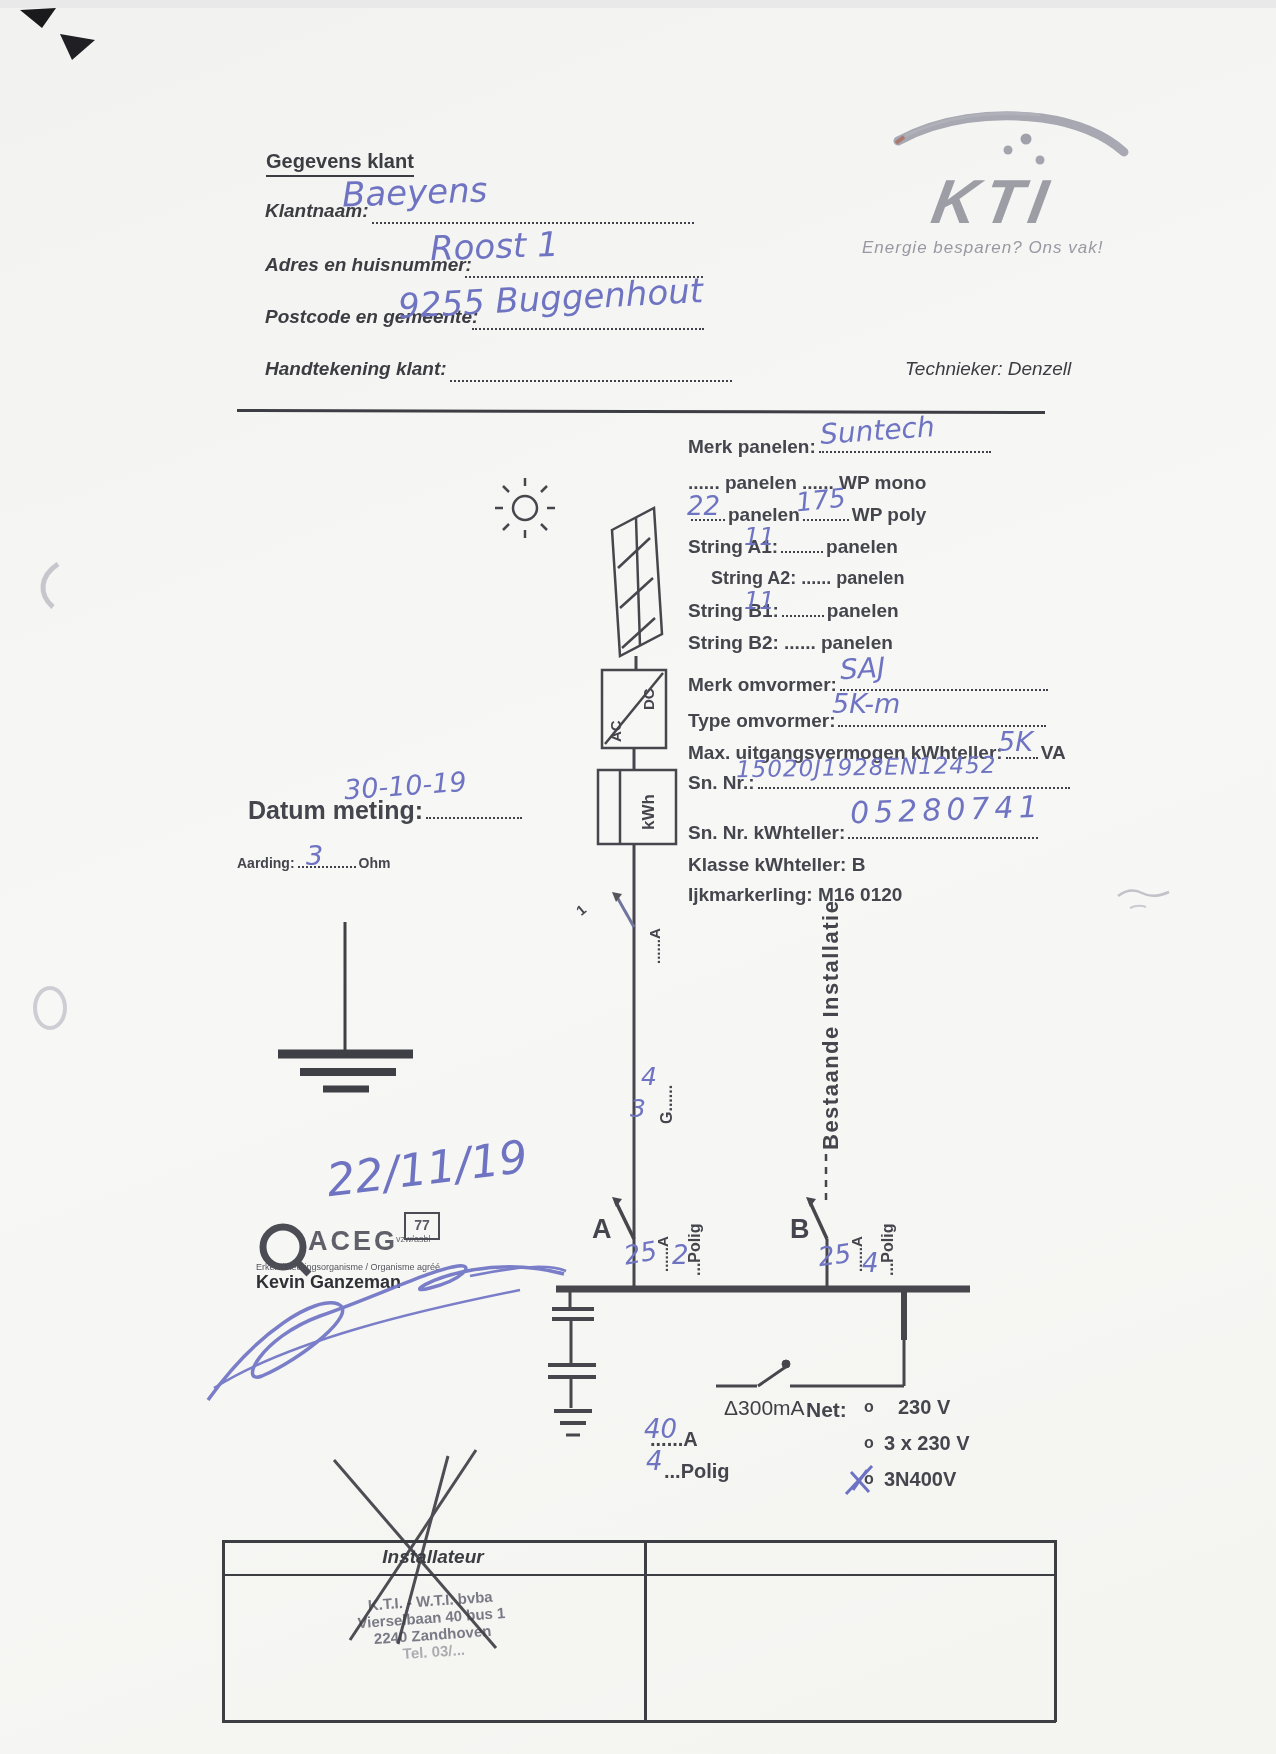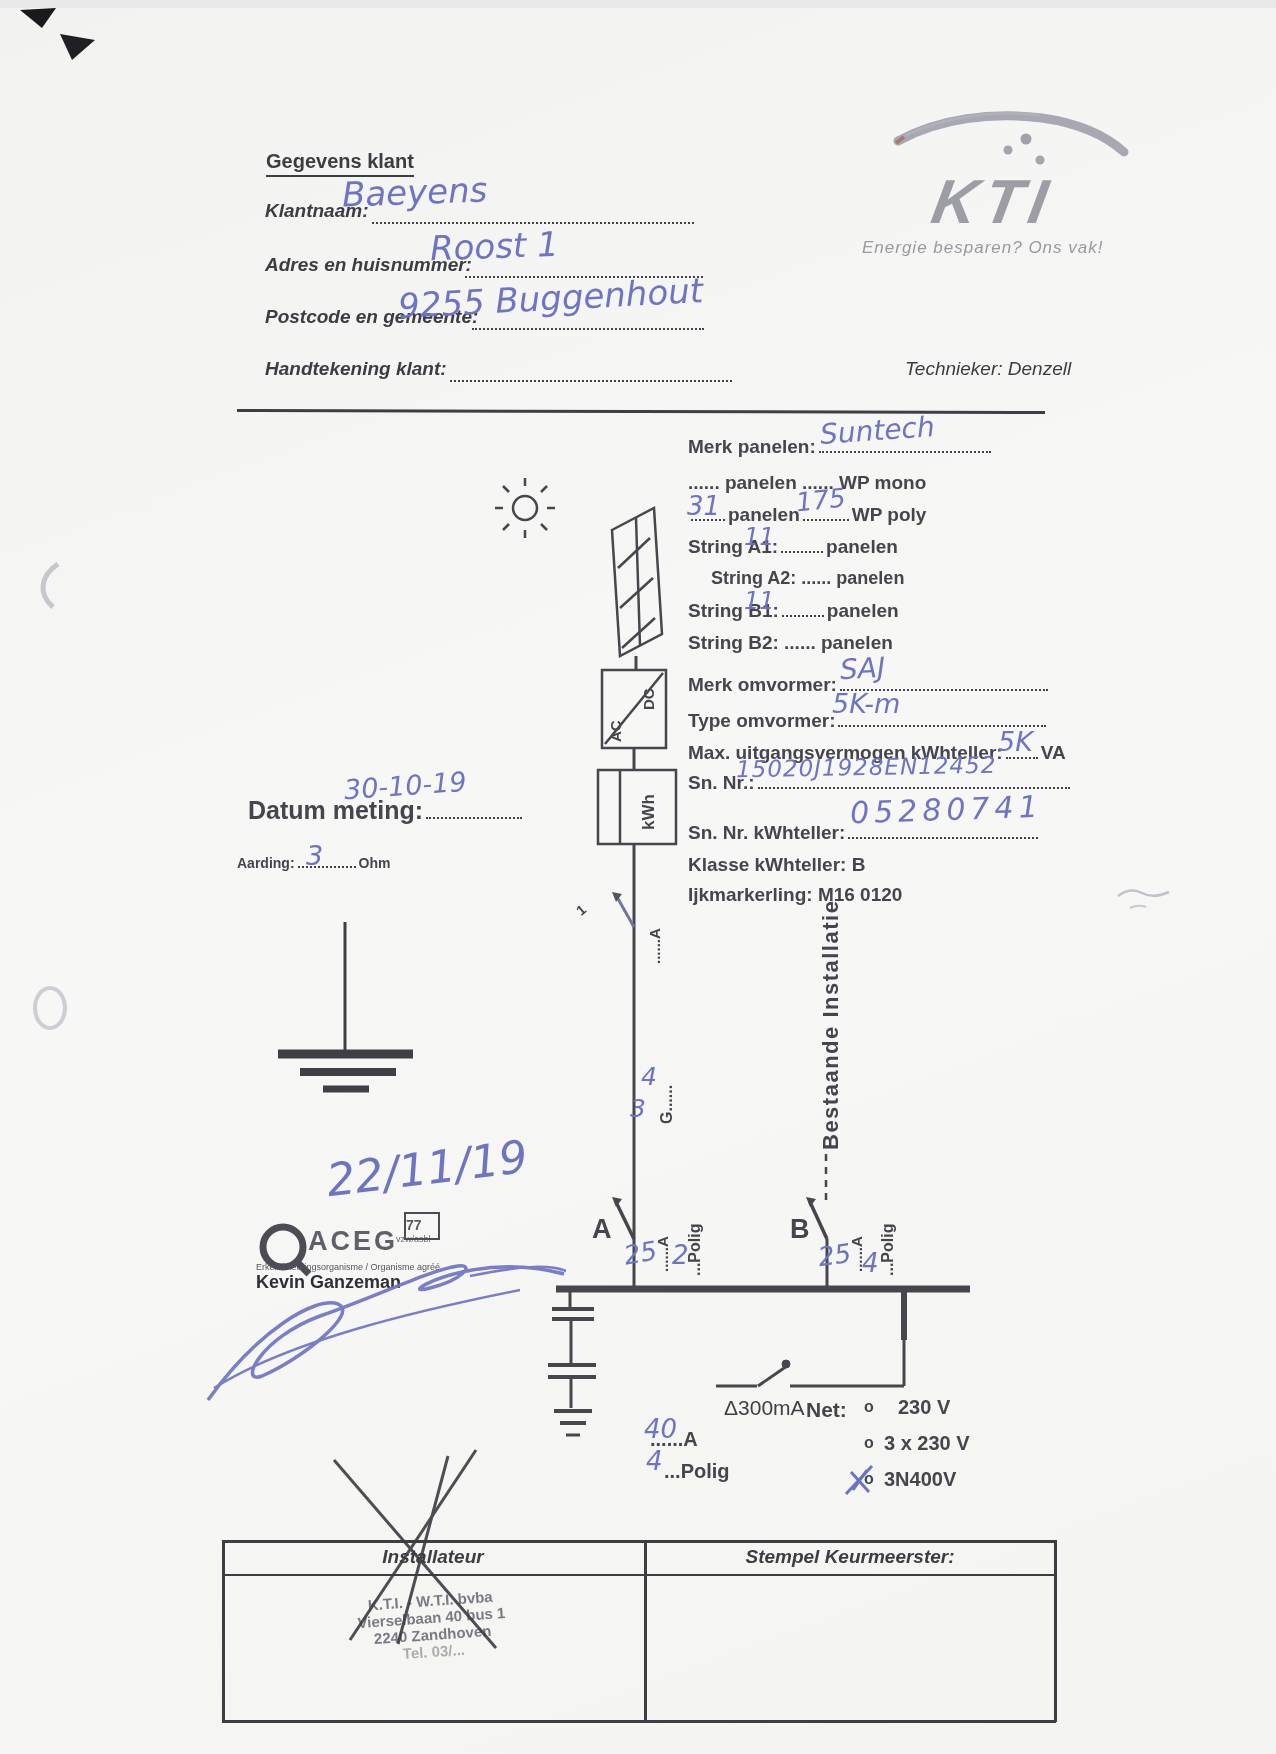--- a/index.html
+++ b/index.html
@@ -163,21 +163,21 @@
   <div class="abs dtx" style="left:688px;top:428px;font-size:19px">
     <span>Merk panelen:</span><span class="dotsp" style="width:172px"></span>
   </div>
   <div class="hw" style="left:820px;top:406px;font-size:28px;transform:rotate(-4deg)">Suntech</div>
 
   <div class="abs dtx" style="left:688px;top:464px;font-size:19px">...... panelen ...... WP mono</div>
 
   <div class="abs dtx" style="left:688px;top:496px;font-size:19px">
     <span class="dotsp" style="width:34px"></span><span>panelen</span><span class="dotsp" style="width:46px"></span><span>WP poly</span>
   </div>
-  <div class="hw" style="left:687px;top:483px;font-size:26px">31</div>
+  <div class="hw" style="left:687px;top:483px;font-size:26px">22</div>
   <div class="hw" style="left:796px;top:477px;font-size:26px;transform:rotate(-6deg)">175</div>
 
   <div class="abs dtx" style="left:688px;top:528px;font-size:19px">
     <span>String A1:</span><span class="dotsp" style="width:42px"></span><span>panelen</span>
   </div>
   <div class="hw" style="left:744px;top:515px;font-size:24px">11</div>
 
   <div class="abs dtx" style="left:711px;top:560px;font-size:18px">
     <span>String A2: ......</span>&nbsp;<span>panelen</span>
   </div>
@@ -264,35 +264,34 @@
   <div class="abs dtx" style="left:898px;top:1388px;font-size:20px">230 V</div>
   <div class="abs dtx" style="left:864px;top:1426px;font-size:16px">o</div>
   <div class="abs dtx" style="left:884px;top:1424px;font-size:20px">3 x 230 V</div>
   <div class="abs dtx" style="left:864px;top:1462px;font-size:16px">o</div>
   <div class="abs dtx" style="left:884px;top:1460px;font-size:20px">3N400V</div>
 
   <div class="hw" style="left:326px;top:1134px;font-size:45px;transform:rotate(-7deg)">22/11/19</div>
 
   <div class="abs b" style="left:308px;top:1218px;font-size:27px;color:#60606a;letter-spacing:3px">ACEG</div>
   <div class="abs" style="left:396px;top:1226px;font-size:9px;color:#6a6a74">vzw/asbl</div>
-  <div class="abs b" style="left:404px;top:1204px;width:32px;height:24px;border:2.5px solid #4c4c55;text-align:left;font-size:14px;color:#5a5a64;line-height:22px">
+  <div class="abs b" style="left:404px;top:1204px;width:32px;height:24px;border:2.5px solid #4c4c55;text-align:center;font-size:14px;color:#5a5a64;line-height:22px">
     <span>77</span>
   </div>
   <div class="abs" style="left:256px;top:1254px;font-size:9px;color:#55555f">Erkend keuringsorganisme / Organisme agréé</div>
   <div class="abs b" style="left:256px;top:1264px;font-size:18px;color:#2f2f36">Kevin Ganzeman</div>
 
   <div class="tline" style="left:222px;top:1532px;width:834px;height:2.5px"></div>
   <div class="tline" style="left:222px;top:1566px;width:834px;height:2px"></div>
   <div class="tline" style="left:222px;top:1712px;width:834px;height:2.5px"></div>
   <div class="tline" style="left:222px;top:1532px;width:2.5px;height:182px"></div>
   <div class="tline" style="left:644px;top:1532px;width:2.5px;height:182px"></div>
   <div class="tline" style="left:1054px;top:1532px;width:2.5px;height:182px"></div>
 
   <div class="abs b i" style="left:222px;top:1538px;width:422px;text-align:center;font-size:19px">Installateur</div>
-  <div class="abs b i" style="left:646px;top:1538px;width:408px;text-align:center;font-size:19px">Stempel Keurmeerster:</div>
 
   <div class="abs b" style="left:332px;top:1584px;width:200px;text-align:center;font-size:15px;line-height:17px;color:#525262;opacity:.75;transform:rotate(-4deg)">
     <div>K.T.I. - W.T.I. bvba</div>
     <div>Vierselbaan 40 bus 1</div>
     <div>2240 Zandhoven</div>
     <div style="opacity:.6">Tel. 03/...</div>
   </div>
 
   <svg class="lay" width="1276" height="1754" viewBox="0 0 1276 1754">
     <g stroke="#6d72c4" stroke-width="3" fill="none">

